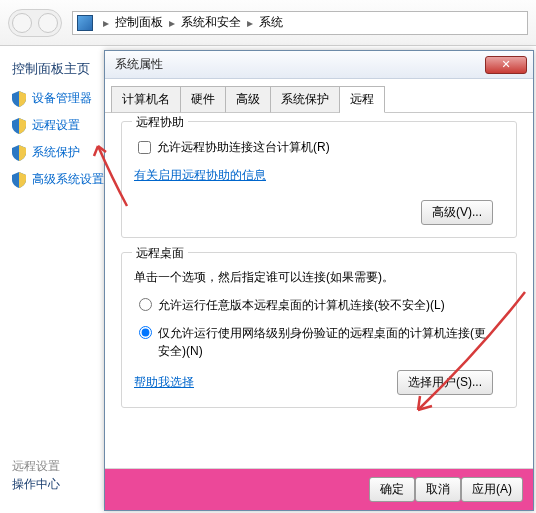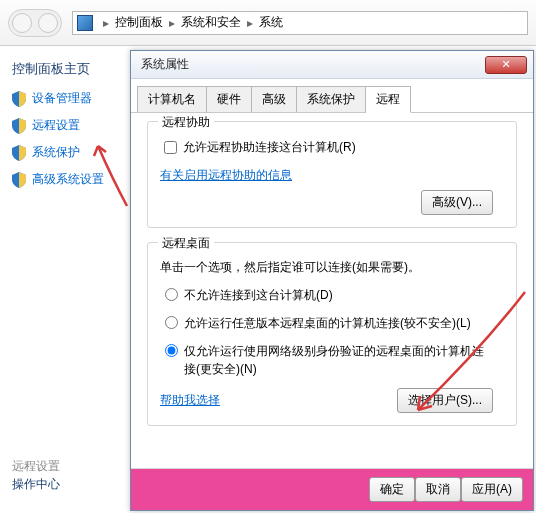--- a/index.html
+++ b/index.html
@@ -55,21 +55,21 @@
     margin-right: 4px;
   }
   .bc-sep { color: #666; padding: 0 6px; }
   .bc-item { color: #000; }
   
   .content {
     display: flex;
     height: calc(100% - 46px);
   }
   .sidebar {
-    width: 130px;
+    width: 104px;
     padding: 14px 0 0 12px;
     background: #fff;
   }
   .sidebar-title { color: #1a3e6f; font-weight: 400; margin-bottom: 12px; font-size: 13px; }
   .sidebar-item {
     display: flex;
     align-items: center;
     color: #0066cc;
     margin-bottom: 10px;
     cursor: pointer;
@@ -163,21 +163,21 @@
   .link { color: #0066cc; text-decoration: underline; cursor: pointer; }
   .btn {
     background: linear-gradient(#fdfdfd,#e6e6e6);
     border: 1px solid #9a9a9a;
     border-radius: 3px;
     padding: 3px 10px;
     font-size: 12px;
     cursor: pointer;
     font-family: inherit;
   }
-  .btn-row-right { text-align: right; margin-top: 6px; }
+  .btn-row-right { text-align: right; margin-top: 16px; }
   .desc { margin-bottom: 10px; }
   .radio-row { display:flex; align-items:flex-start; margin-bottom:10px; line-height:1.5; }
   .radio-row input { margin-right:6px; margin-top:2px; flex-shrink:0; }
   .help-select { display:flex; align-items:center; justify-content:space-between; margin-top:4px; }
   .dlg-buttons {
     border-top: 1px solid #d6d6d6;
     background: #ec4899;
     padding: 8px 10px;
     display: flex;
     justify-content: flex-end;
@@ -264,24 +264,20 @@
         <div class="btn-row-right">
           <button class="btn">高级(V)...</button>
         </div>
       </div>
 
       <div class="group">
         <div class="group-title">远程桌面</div>
         <div class="desc">单击一个选项，然后指定谁可以连接(如果需要)。</div>
         <label class="radio-row">
           <input type="radio" name="rd" style="">
-          <span>不允许连接到这台计算机(D)</span>
-        </label>
-        <label class="radio-row">
-          <input type="radio" name="rd" style="">
           <span>允许运行任意版本远程桌面的计算机连接(较不安全)(L)</span>
         </label>
         <label class="radio-row">
           <input type="radio" name="rd" checked="" style="">
           <span>仅允许运行使用网络级别身份验证的远程桌面的计算机连接(更安全)(N)</span>
         </label>
         <div class="help-select">
           <span class="link">帮助我选择</span>
           <button class="btn">选择用户(S)...</button>
         </div>

